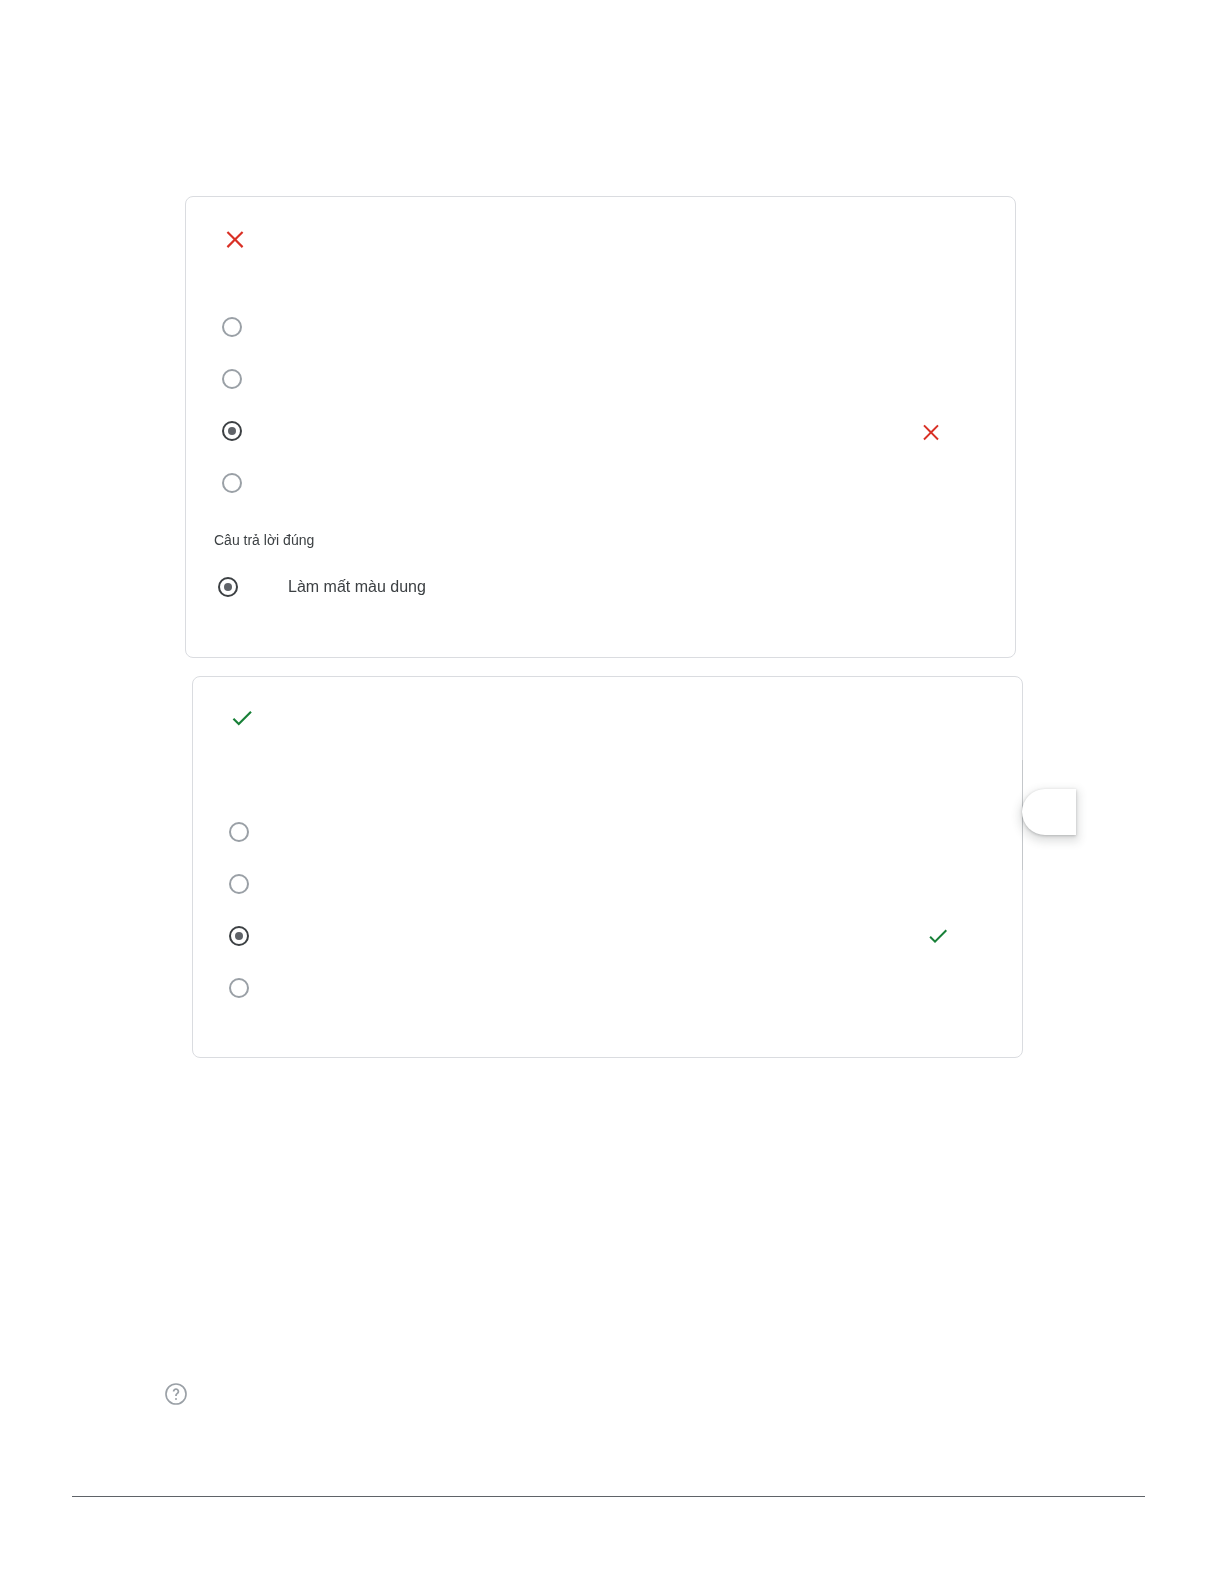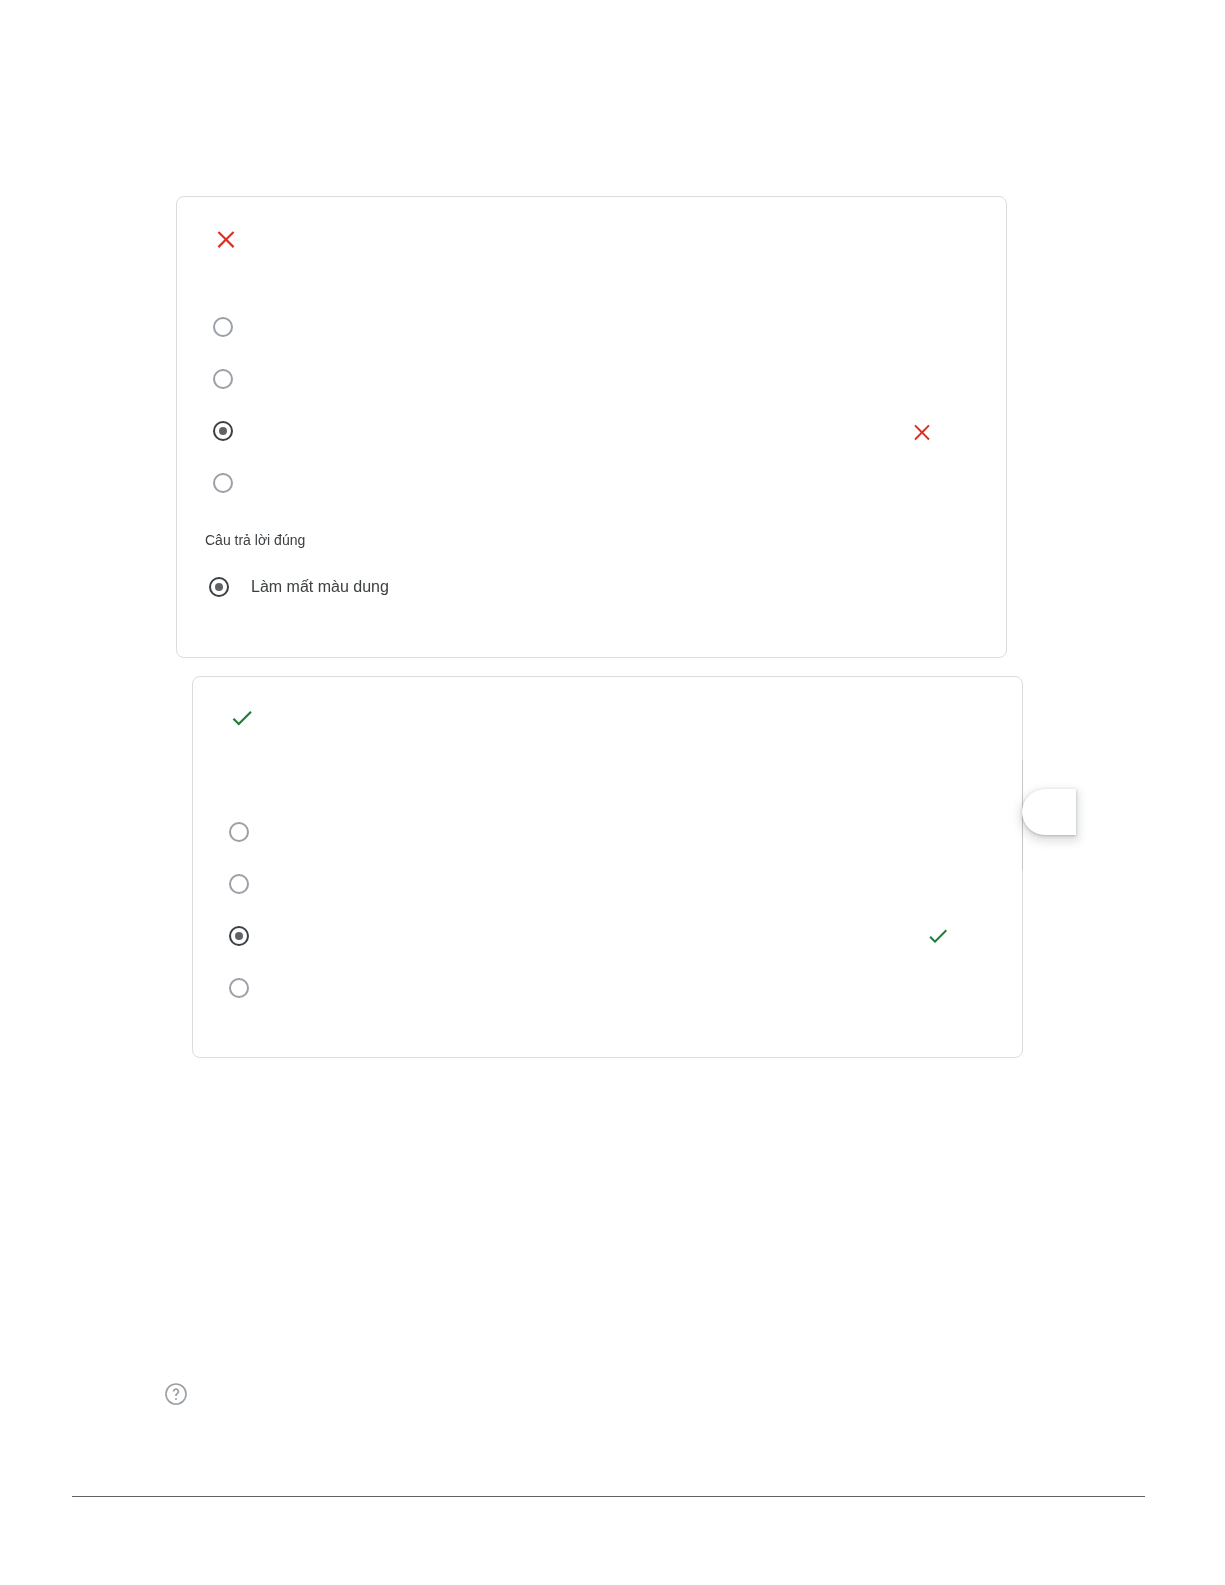--- a/index.html
+++ b/index.html
@@ -17,21 +17,21 @@
     background: #ffffff;
   }
 
   
   .qcard {
     position: absolute;
     background: #ffffff;
     border: 1px solid #dadce0;
     border-radius: 8px;
   }
-  #card-1 { left: 176px; top: 196px; width: 831px; height: 462px; }
+  #card-1 { left: 185px; top: 196px; width: 831px; height: 462px; }
   #card-2 { left: 192px; top: 676px; width: 831px; height: 382px; }
 
   
   .grade-mark {
     position: absolute;
     width: 26px;
     height: 26px;
     left: 36px;
   }
   .grade-mark svg { display: block; width: 26px; height: 26px; }
@@ -174,21 +174,21 @@
       </span>
     </div>
 
     <div class="option-row" style="top:271px;">
       <span class="radio"></span>
       <span class="option-label"></span>
     </div>
 
     <div class="correct-heading" style="top:334px;">Câu trả lời đúng</div>
 
-    <div class="correct-row" style="top:375px;">
+    <div class="correct-row" style="top:375px;gap:28px;">
       <span class="radio checked"></span>
       <span class="option-label">Làm mất màu dung</span>
     </div>
   </div>
 
   <div class="qcard" id="card-2">
 
     <div class="grade-mark" style="top:28px;">
       <svg viewBox="0 0 24 24" aria-hidden="true">
         <path d="M9 16.2 4.8 12l-1.4 1.4L9 19 21 7l-1.4-1.4z" fill="#188038"></path>

